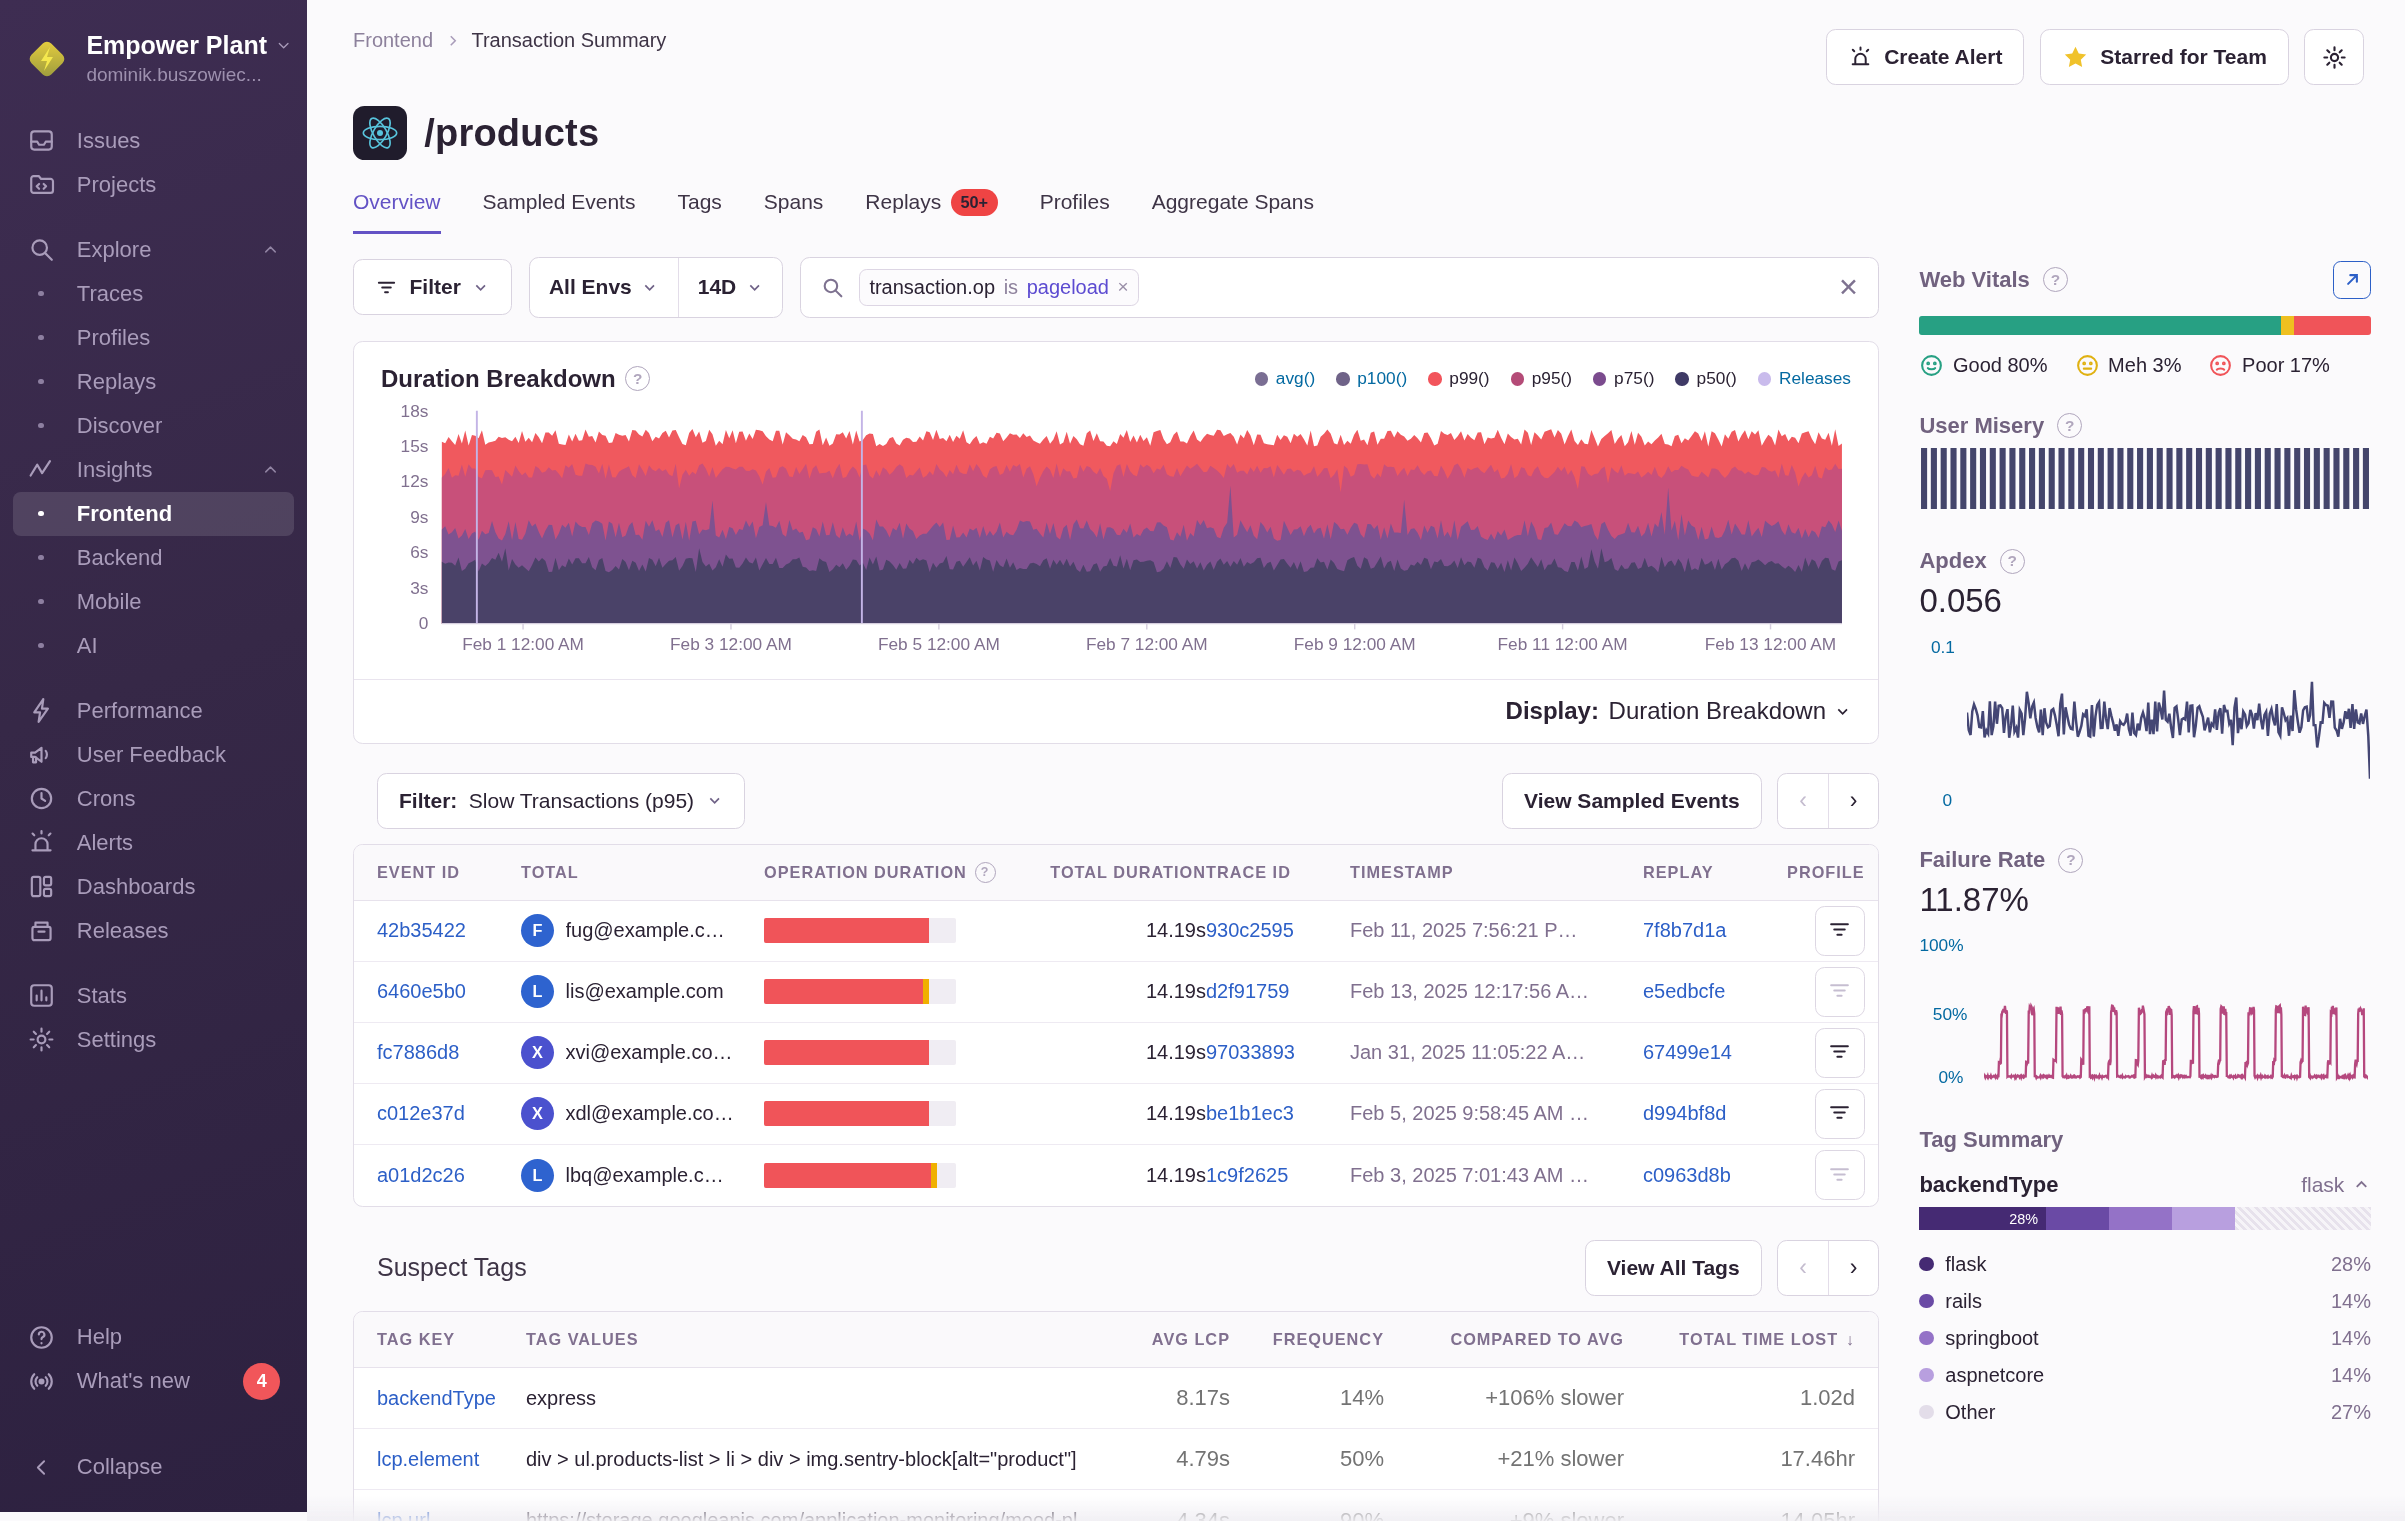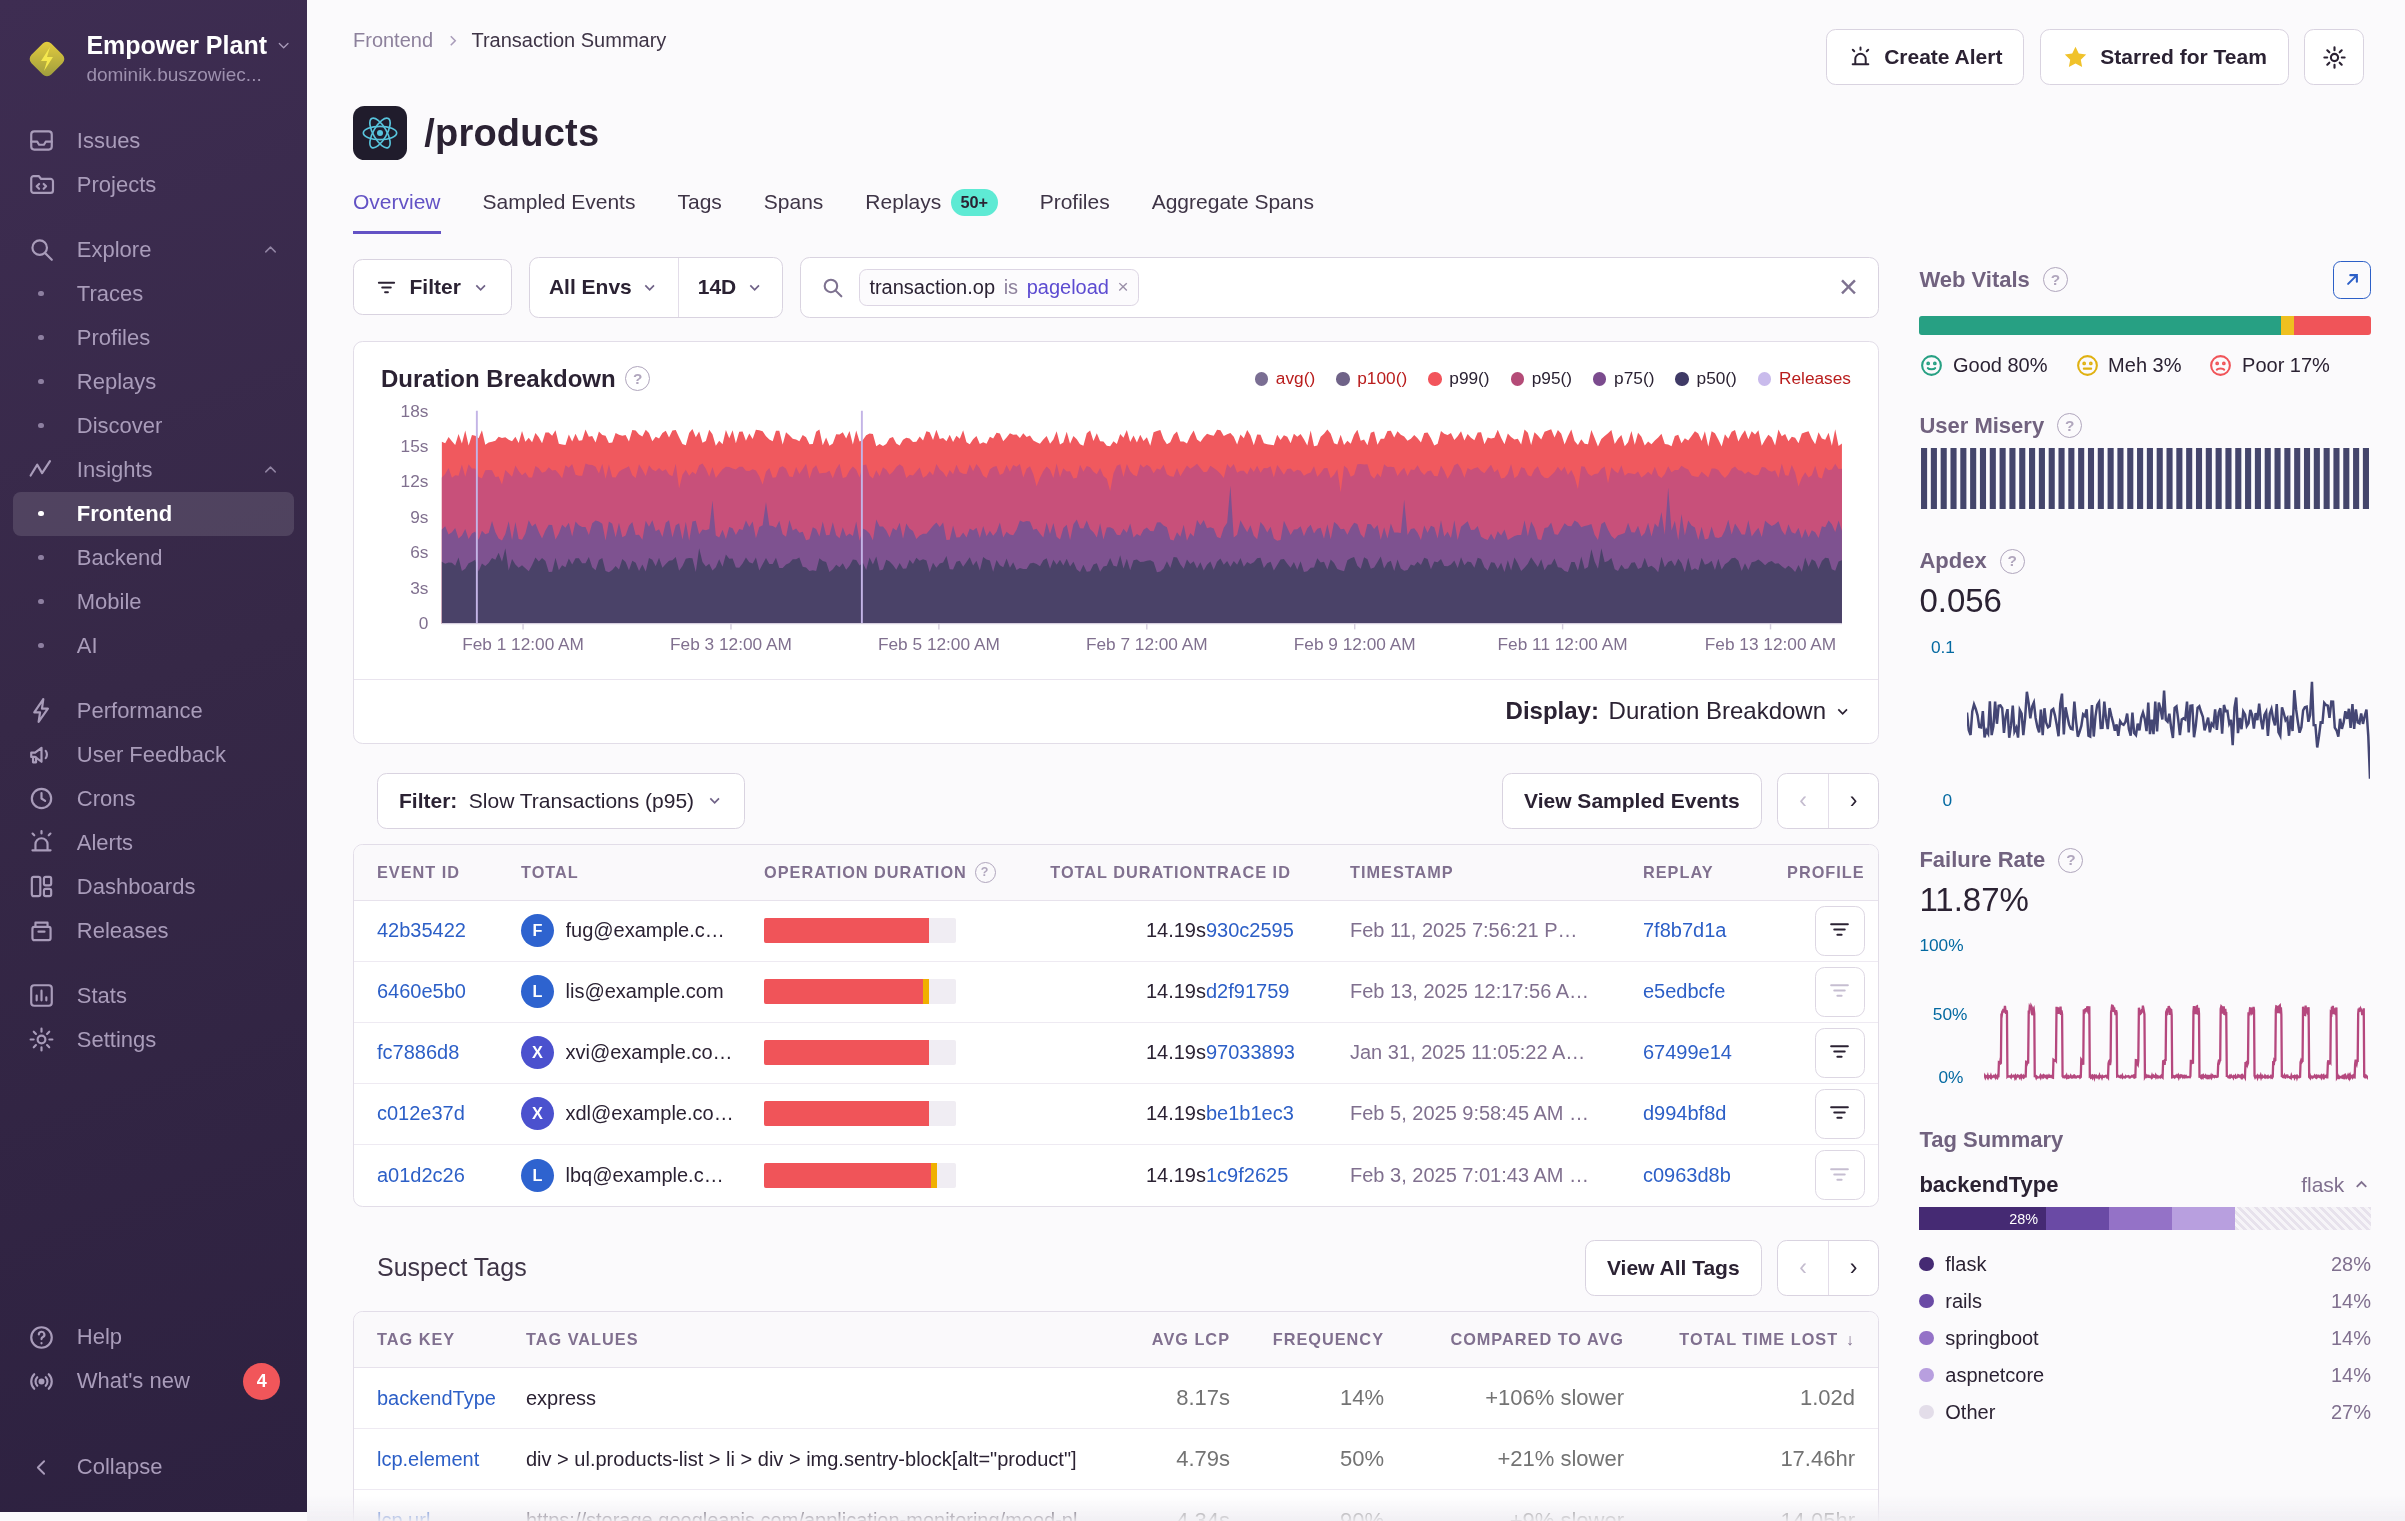--- a/index.html
+++ b/index.html
@@ -35,21 +35,21 @@
   .header-actions { display:flex; gap:15.4px; }
   .btn { display:inline-flex; align-items:center; gap:11.5px; background:#fff; border:1.4px solid #d9d3e0; border-radius:9.6px;
          padding:0 21px; height:56px; font-size:21px; font-weight:bold; color:#2b2233; cursor:pointer; }
   .btn.icon-only { padding:0 15.4px; }
   .title-row { display:flex; align-items:center; gap:17.3px; margin-top:21px; }
   .proj-icon { width:54px; height:54px; border-radius:11.5px; background:#201c2c; display:flex; align-items:center; justify-content:center; }
   h1.page-title { font-size:38px; color:#2b2233; font-weight:bold; letter-spacing:0.2px; }
   .tabs { display:flex; gap:42px; margin-top:29px; }
   .tab { font-size:21px; color:#3e3446; padding-bottom:15.4px; cursor:pointer; display:flex; gap:9.6px; align-items:center; border-bottom:3.8px solid transparent; }
   .tab.active { color:#6352c5; border-bottom-color:#6352c5; }
-  .tab-badge { background:#5eead4; border-radius:13.4px; font-size:16.3px; font-weight:bold; padding:3.8px 9.6px; color:#2b2233; }
+  .tab-badge { background:#ef4444; border-radius:13.4px; font-size:16.3px; font-weight:bold; padding:3.8px 9.6px; color:#2b2233; }
 
   .body-grid { display:flex; flex:1; min-height:0; }
   .content { flex:1; min-width:0; padding:23px 27px 0 46px; }
   .rpanel { width:500px; flex:0 0 500px; padding:27px 35px 0 13.4px; }
 
   
   .filter-row { display:flex; gap:17.3px; align-items:center; }
   .seg-btn { display:flex; align-items:center; background:#fff; border:1.4px solid #d9d3e0; border-radius:9.6px; height:61px; overflow:hidden; }
   .seg-part { display:flex; align-items:center; gap:9.6px; padding:0 19px; font-size:21px; font-weight:bold; color:#2b2233; height:100%; cursor:pointer; }
   .seg-part + .seg-part { border-left:1.4px solid #e3dde9; }
@@ -59,21 +59,21 @@
   .tok-x { color:#9a8fa8; font-size:19px; cursor:pointer; }
   .search-clear { margin-left:auto; color:#7e7290; font-size:25px; cursor:pointer; }
 
   
   .card { background:#fff; border:1.4px solid #e2dde8; border-radius:9.6px; }
   .dur-card { margin-top:23px; }
   .dur-head { display:flex; justify-content:space-between; align-items:center; padding:23px 27px 5.8px; }
   .card-title { font-size:24px; font-weight:bold; color:#2b2233; display:flex; align-items:center; gap:9.6px; }
   .legend { display:flex; gap:21px; align-items:center; }
   .lg-item { display:flex; gap:7.7px; align-items:center; font-size:17.3px; color:#2b2233; cursor:pointer; }
-  .lg-item.muted { color:#b91c1c; }
+  .lg-item.muted { color:#0369a1; }
   .lg-dot { width:13.4px; height:13.4px; border-radius:50%; }
   .chart-wrap { padding:5.8px 27px 0; }
   .dur-footer { border-top:1.4px solid #e9e4ee; margin-top:13.4px; padding:17.3px 27px; display:flex; justify-content:flex-end; align-items:center; gap:9.6px; font-size:24px; color:#2b2233; }
   .dur-footer b { font-weight:bold; }
   .dropdown-flat { display:flex; gap:7.7px; align-items:center; cursor:pointer; font-weight:normal; }
 
   
   .toolbar { display:flex; justify-content:space-between; align-items:center; margin:29px 0 15.4px;padding-left:24px; }
   .toolbar-left .btn { font-weight:normal; }
   .toolbar .btn b { font-weight:bold; }

